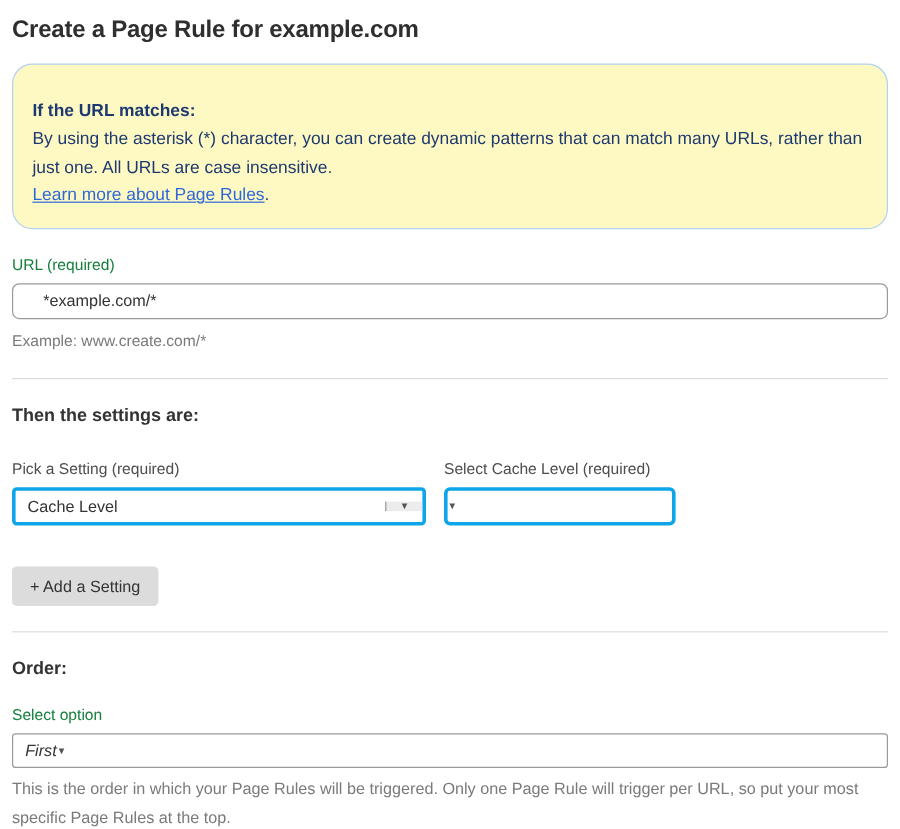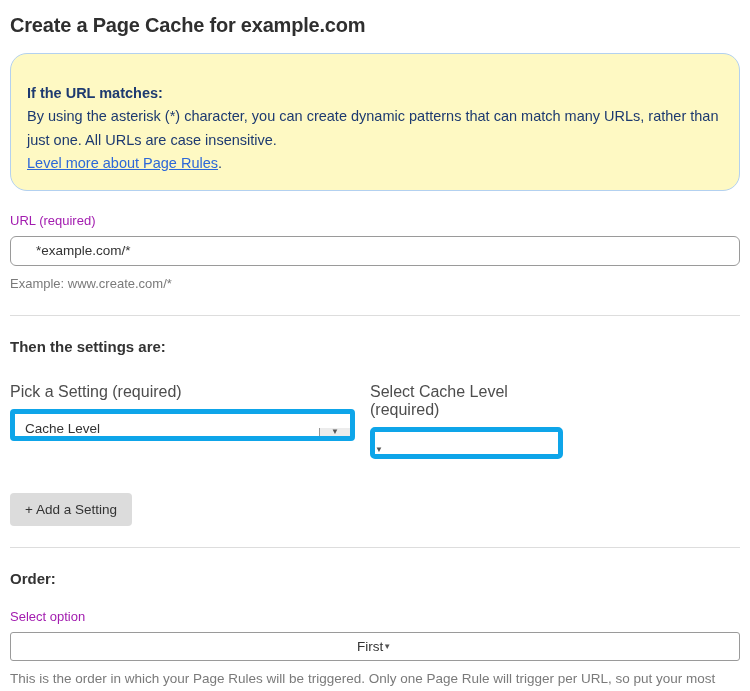--- a/index.html
+++ b/index.html
@@ -35,21 +35,21 @@
     color: #1d3a70;
   }
   .info-box a.info-link {
     color: #2d68d8;
     text-decoration: underline;
     cursor: pointer;
   }
 
   .field-label {
     font-size: 13px;
-    color: #a21caf;
+    color: #15803d;
     margin-top: 22px;
   }
   .text-input {
     display: block;
     width: 730px;
     height: 30px;
     margin-top: 8px;
     border: 1px solid #9a9a9a;
     border-radius: 6px;
     padding: 0 25px;
@@ -74,32 +74,32 @@
 
   .section-heading {
     font-size: 15px;
     font-weight: bold;
     color: #333333;
     margin-top: 22px;
   }
 
   .settings-row { display: flex; margin-top: 6px; }
   .settings-col-label {
-    font-size: 16px;
+    font-size: 13px;
     color: #4d4d4d;
     margin-top: 22px;
   }
   .select-shell {
     margin-top: 8px;
     height: 32px;
-    border: 5px solid #0ea5e9;
+    border: 3px solid #0ea5e9;
     border-radius: 4px;
     background: #ffffff;
     display: flex;
-    align-items: flex-end;
+    align-items: center;
     cursor: pointer;
     overflow: hidden;
   }
   .select-shell .select-value {
     flex: 1;
     display: flex;
     align-items: center;
     padding: 0 10px;
     font-size: 13.5px;
     color: #333333;
@@ -143,45 +143,46 @@
 
   .order-select {
     margin-top: 8px;
     width: 730px;
     height: 29px;
     border: 1px solid #9a9a9a;
     border-radius: 3px;
     background: #ffffff;
     display: flex;
     align-items: center;
-    justify-content: center;
+    justify-content: flex-start;
     padding: 0 12px 0 10px;
     font-size: 13.5px;
     color: #333333;
     cursor: pointer;
+    font-style: italic;
   }
   .order-helper {
     font-size: 13.5px;
     color: #7a7a7a;
     line-height: 1.75;
     margin-top: 6px;
     max-width: 710px;
   }
 </style>
 </head>
 <body>
 
 <div class="container">
 
-  <h1 class="page-title">Create a Page Cache for example.com</h1>
+  <h1 class="page-title">Create a Page Rule for example.com</h1>
 
   <div class="info-box">
     <div class="info-heading">If the URL matches:</div>
     <div class="info-body">By using the asterisk (*) character, you can create dynamic patterns that can match many URLs, rather than just one. All URLs are case insensitive.</div>
-    <div><a class="info-link">Level more about Page Rules</a><span>.</span></div>
+    <div><a class="info-link">Learn more about Page Rules</a><span>.</span></div>
   </div>
 
   <div class="field-label">URL (required)</div>
   <input class="text-input" type="text" value="*example.com/*" style="">
   <div class="helper-text">Example: www.create.com/*</div>
 
   <hr class="divider">
 
   <div class="section-heading">Then the settings are:</div>
 

